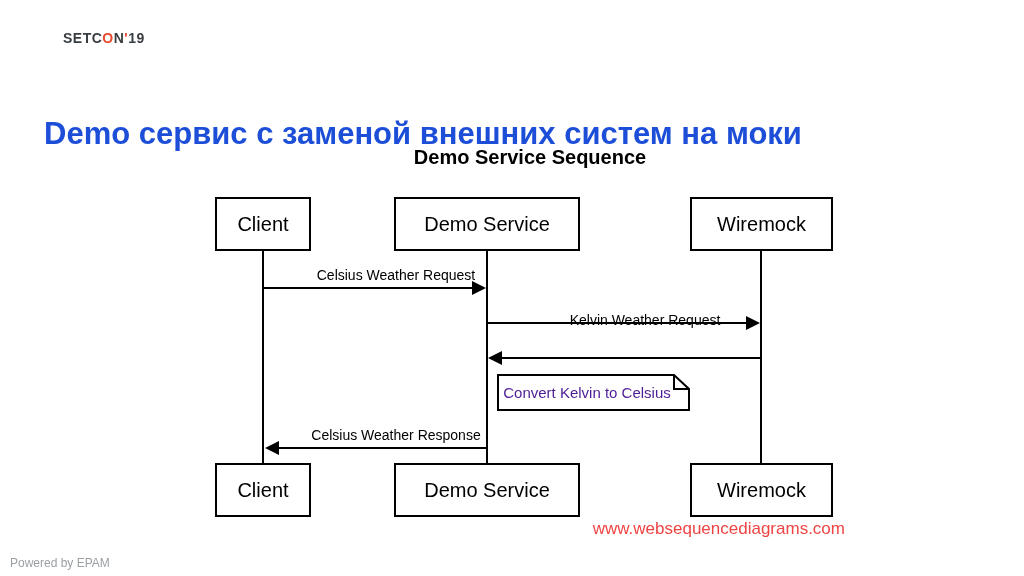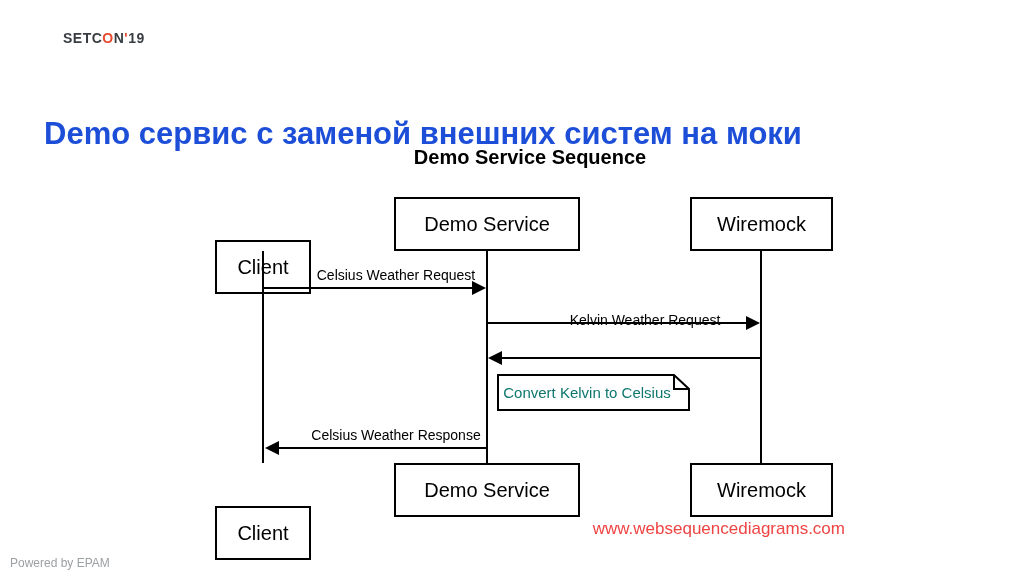--- a/index.html
+++ b/index.html
@@ -35,21 +35,21 @@
     position:absolute; left:205px; top:146px; width:650px;
     text-align:center; font-size:20px; font-weight:700; color:#000;
   }
 
   .actor-box {
     position:absolute; height:54px;
     background:#fff; border:2px solid #000;
     display:flex; align-items:center; justify-content:center;
     font-size:20px; color:#000;
   }
-  .client-x   { left:215px; width:96px;margin-top:43px; }
+  .client-x   { left:215px; width:96px; }
   .demo-x     { left:394px; width:186px; }
   .wiremock-x { left:690px; width:143px; }
   .row-top    { top:197px; }
   .row-bottom { top:463px; }
 
   .lifeline {
     position:absolute; top:251px; height:212px; width:2px; background:#000;
   }
   .lifeline-client   { left:262px; }
   .lifeline-demo     { left:486px; }
@@ -88,21 +88,21 @@
   .m4-label { left:263px; width:224px; top:427px; }
   .m4-line  { left:278px; top:447px; width:209px; }
   .m4-arrow { left:265px; top:441px; }
 
   
   .note { position:absolute; left:497px; top:374px; width:193px; height:37px; }
   .note svg { display:block; }
   .note-label {
     position:absolute; left:0; top:0; width:180px; height:37px;
     display:flex; align-items:center; justify-content:center;
-    font-size:15px; color:#0f766e; white-space:nowrap;
+    font-size:15px; color:#4c1d95; white-space:nowrap;
   }
 
   .watermark {
     position:absolute; left:545px; width:300px; top:519px;
     text-align:right; font-size:17px; color:#ef4444;
   }
 </style>
 </head>
 <body>
 

